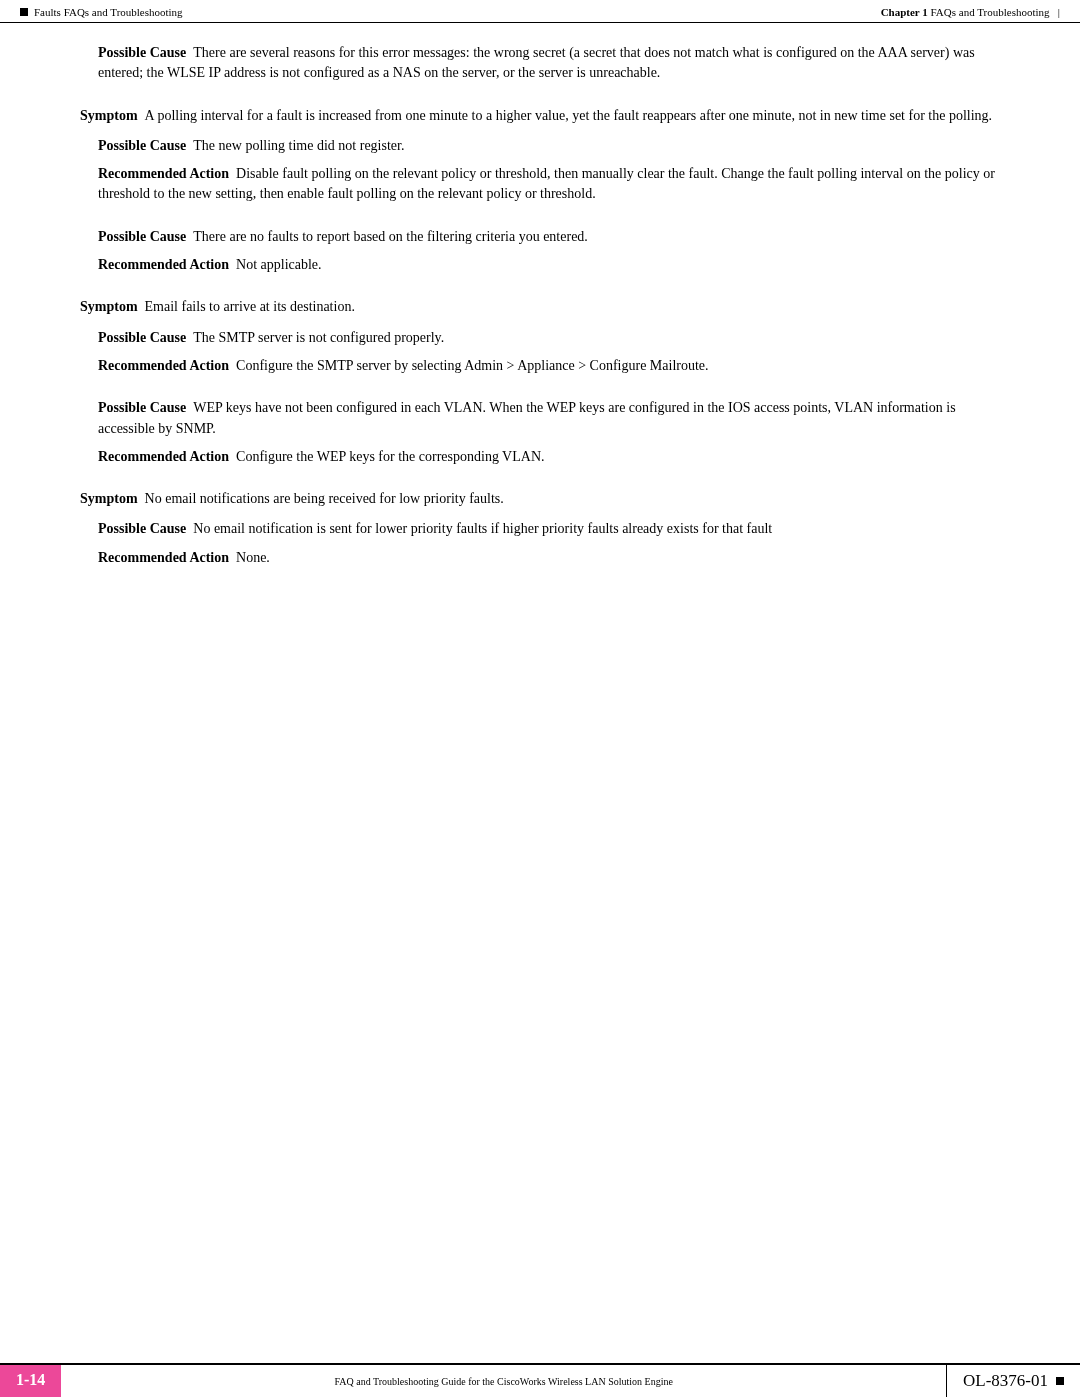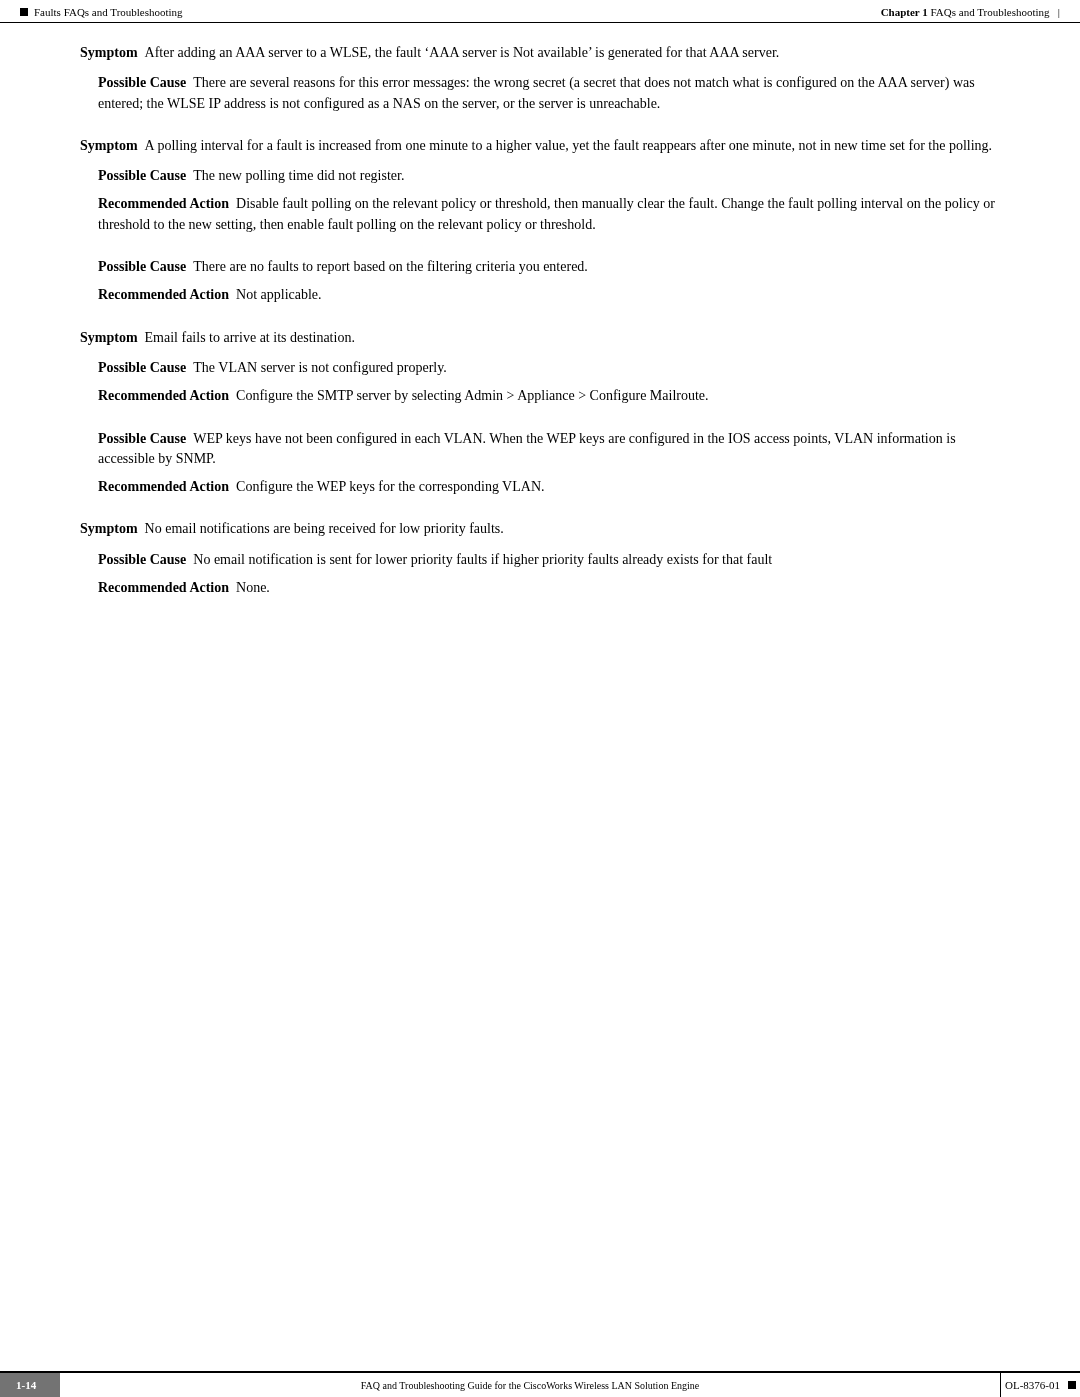--- a/index.html
+++ b/index.html
@@ -72,41 +72,41 @@
       position: absolute;
       bottom: 0;
       left: 0;
       right: 0;
       border-top: 2px solid #000;
       display: flex;
       align-items: stretch;
     }
 
     .footer-page-box {
-      background: #737373;
+      background: #ec4899;
       color: #fff;
-      font-size: 11px;
+      font-size: 16px;
       font-weight: bold;
       padding: 6px 16px;
       display: flex;
       min-width: 60px;
     }
 
     .footer-center {
       flex: 1;
       padding: 6px 36px;
       font-size: 10px;
       display: flex;
       align-items: center;
       justify-content: center;
     }
 
     .footer-right {
-      padding: 6px 4px;
-      font-size: 11px;
+      padding: 6px 16px;
+      font-size: 17px;
       display: flex;
       align-items: center;
       border-left: 1px solid #000;
     }
     .footer-right-square {
       width: 8px;
       height: 8px;
       background: #000;
       display: inline-block;
       margin-left: 8px;
@@ -123,23 +123,20 @@
   <div class="header-right">
     <span class="header-chapter">Chapter 1</span>
     <span>FAQs and Troubleshooting</span>
     &nbsp;&nbsp;|
   </div>
 </div>
 
 <div class="content">
 
   <div class="symptom-block">
-    <p class="symptom-line">
-      <span class="label-bold">Symptom</span>&nbsp;&nbsp;<span>After adding an AAA server to a WLSE, the fault ‘AAA server is Not available’ is generated for that AAA server.</span>
-    </p>
     <div class="detail-block">
       <span class="label-bold">Possible Cause</span>&nbsp;&nbsp;<span>There are several reasons for this error messages: the wrong secret (a secret that does not match what is configured on the AAA server) was entered; the WLSE IP address is not configured as a NAS on the server, or the server is unreachable.</span>
     </div>
   </div>
 
   <div class="symptom-block">
     <p class="symptom-line">
       <span class="label-bold">Symptom</span>&nbsp;&nbsp;<span>A polling interval for a fault is increased from one minute to a higher value, yet the fault reappears after one minute, not in new time set for the polling.</span>
     </p>
     <div class="detail-block">
@@ -157,21 +154,21 @@
     <div class="detail-block">
       <span class="label-bold">Recommended Action</span>&nbsp;&nbsp;<span>Not applicable.</span>
     </div>
   </div>
 
   <div class="symptom-block">
     <p class="symptom-line">
       <span class="label-bold">Symptom</span>&nbsp;&nbsp;<span>Email fails to arrive at its destination.</span>
     </p>
     <div class="detail-block">
-      <span class="label-bold">Possible Cause</span>&nbsp;&nbsp;<span>The VLAN server is not configured properly.</span>
+      <span class="label-bold">Possible Cause</span>&nbsp;&nbsp;<span>The SMTP server is not configured properly.</span>
     </div>
     <div class="detail-block">
       <span class="label-bold">Recommended Action</span>&nbsp;&nbsp;<span>Configure the SMTP server by selecting Admin &gt; Appliance &gt; Configure Mailroute.</span>
     </div>
   </div>
 
   <div class="symptom-block">
     <div class="detail-block">
       <span class="label-bold">Possible Cause</span>&nbsp;&nbsp;<span>WEP keys have not been configured in each VLAN. When the WEP keys are configured in the IOS access points, VLAN information is accessible by SNMP.</span>
     </div>

